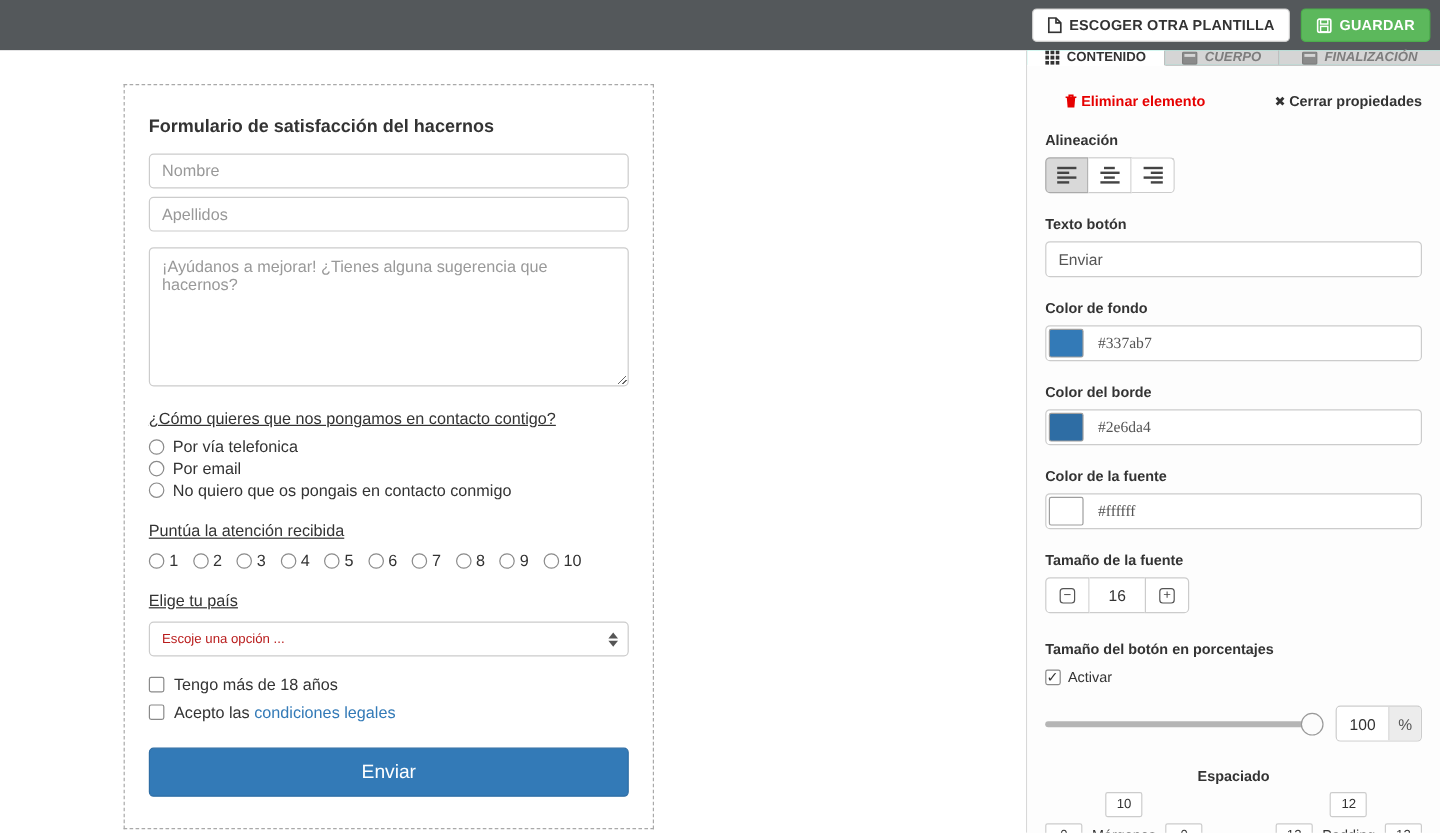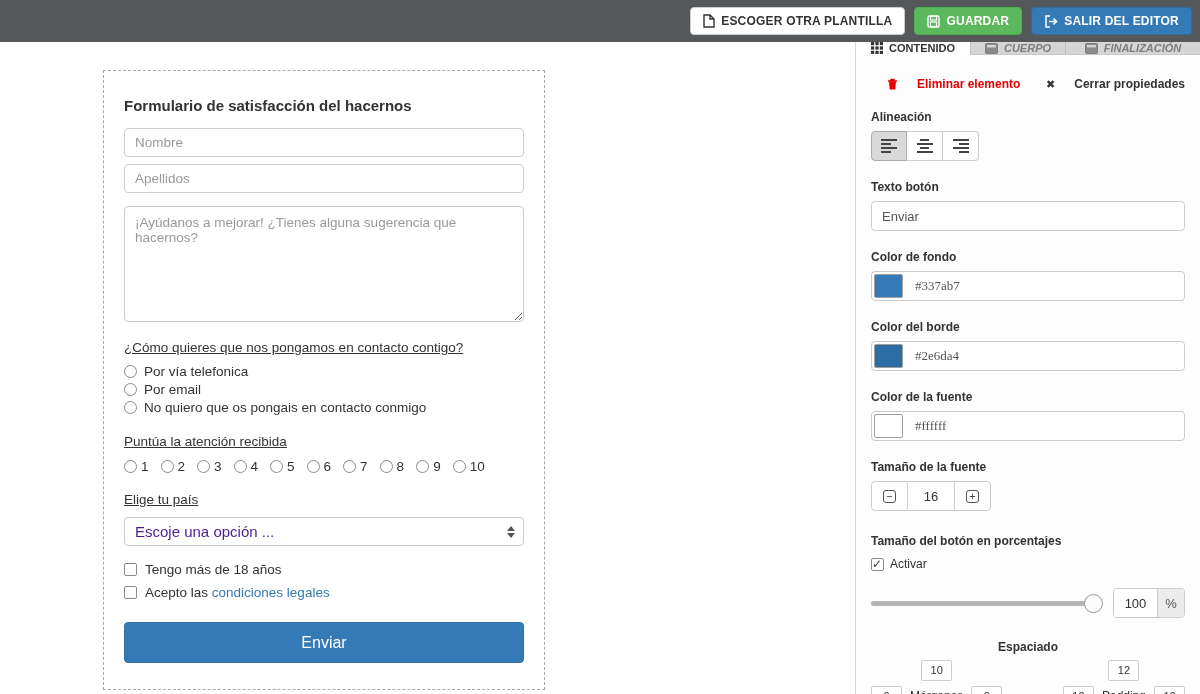--- a/index.html
+++ b/index.html
@@ -24,39 +24,39 @@
   .f-input { width:100%; height:29px; border:1px solid #ccc; border-radius:4px; padding:0 10px; font-size:13.5px; color:#555; font-family:inherit; margin-bottom:7px; background:#fff; }
   .f-input::placeholder, .f-area::placeholder { color:#999; opacity:1; }
   .f-area { width:100%; height:116px; border:1px solid #ccc; border-radius:4px; padding:8px 10px; font-size:13.5px; color:#555; font-family:inherit; margin:6px 0 6px 0; resize:vertical; background:#fff; }
   .q-label { display:inline-block; font-size:13.5px; color:#333; text-decoration:underline; margin:8px 0 6px 0; }
   .radio-row { display:flex; align-items:center; gap:7px; font-size:13.5px; color:#333; margin:3px 0; }
   .radio, .checkbox { width:13px; height:13px; border:1px solid #8a8a8a; background:#fff; flex:0 0 auto; display:inline-block; }
   .radio { border-radius:50%; }
   .checkbox { border-radius:2px; }
   .rating-row { display:flex; align-items:center; gap:12px; margin:4px 0 10px 0; }
   .rating-opt { display:flex; align-items:center; gap:4px; font-size:13.5px; color:#333; }
-  .f-select { width:100%; height:29px; border:1px solid #ccc; border-radius:4px; padding:0 8px 0 10px; font-size:15px; color:#4c1d95; display:flex; align-items:center; justify-content:space-between; margin:4px 0 16px 0; background:#fff; cursor:pointer; }
+  .f-select { width:100%; height:29px; border:1px solid #ccc; border-radius:4px; padding:0 8px 0 10px; font-size:11px; color:#b91c1c; display:flex; align-items:center; justify-content:space-between; margin:4px 0 16px 0; background:#fff; cursor:pointer; }
   .sel-arrows { display:flex; flex-direction:column; gap:2px; align-items:center; }
   .tri-up { width:0; height:0; border-left:4px solid transparent; border-right:4px solid transparent; border-bottom:5px solid #555; }
   .tri-dn { width:0; height:0; border-left:4px solid transparent; border-right:4px solid transparent; border-top:5px solid #555; }
   .check-row { display:flex; align-items:center; gap:8px; font-size:13.5px; color:#333; margin:8px 0; }
   .link { color:#337ab7; cursor:pointer; }
   .submit-btn { width:100%; height:41px; margin-top:14px; background:#337ab7; border:1px solid #2e6da4; border-radius:4px; color:#fff; font-size:16px; font-family:inherit; cursor:pointer; }
 
   
   .tabs { display:flex; height:33px; border-bottom:1px solid #c9c9c9; background:#5eead4; }
   .tab { flex-shrink:0; display:flex; align-items:center; justify-content:center; gap:6px; font-size:11px; font-weight:bold; cursor:pointer; border-right:1px solid #bfbfbf; }
   .tab.inactive { background:#d5d5d5; color:#7d7d7d;font-style:italic; }
   .tab.active { background:#fff; color:#333; border-bottom:1px solid #fff; margin-bottom:-1px; }
   .tab-contenido { width:115px; } .tab-cuerpo { width:95px; } .tab-final { flex:1; border-right:none; }
 
   
   .pbody { flex:1; padding:0 15px; background:#fdfdfd; }
   .actions { display:flex; justify-content:space-between; align-items:center; margin-top:22px; }
-  .act { display:flex; align-items:center; gap:19px; font-size:12px; font-weight:bold; cursor:pointer; }
+  .act { display:flex; align-items:center; gap:3px; font-size:12px; font-weight:bold; cursor:pointer; }
   .act-del { color:#e60000; padding-left:16px; }
   .act-close { color:#333; }
   .x-glyph { font-size:11px; font-weight:bold; }
   .p-label { font-size:12px; font-weight:bold; color:#333; margin-top:19px; }
   .center-label { text-align:center; margin-top:22px; }
 
   .align-group { display:flex; margin-top:7px; }
   .al-btn { width:36px; height:30px; border:1px solid #ccc; background:#fff; display:flex; align-items:center; justify-content:center; cursor:pointer; }
   .al-btn + .al-btn { border-left:none; }
   .al-btn:first-child { border-radius:4px 0 0 4px; }
@@ -109,27 +109,20 @@
       </svg>
     <span>ESCOGER OTRA PLANTILLA</span>
   </div>
   <div class="tb-btn tb-green">
     <svg width="13" height="13" viewBox="0 0 13 13">
         <rect x="1" y="1" width="11" height="11" rx="1.5" fill="none" stroke="#fff" stroke-width="1.4"></rect>
         <rect x="3.5" y="1.5" width="6" height="3.5" fill="none" stroke="#fff" stroke-width="1.2"></rect>
         <rect x="3.5" y="7" width="6" height="4.5" fill="none" stroke="#fff" stroke-width="1.2"></rect>
       </svg>
     <span>GUARDAR</span>
-  </div>
-  <div class="tb-btn tb-blue">
-    <svg width="14" height="13" viewBox="0 0 14 13">
-        <path d="M6 1 H2 v11 h4" fill="none" stroke="#fff" stroke-width="1.5"></path>
-        <path d="M5 6.5 h7 M9.5 3.5 l3 3 l-3 3" fill="none" stroke="#fff" stroke-width="1.5"></path>
-      </svg>
-    <span>SALIR DEL EDITOR</span>
   </div>
 </div>
 
 <div class="main">
 
   <div class="canvas">
     <div class="form-box">
       <div class="form-title">Formulario de satisfacción del hacernos</div>
 
       <input class="f-input" type="text" placeholder="Nombre" style="">

